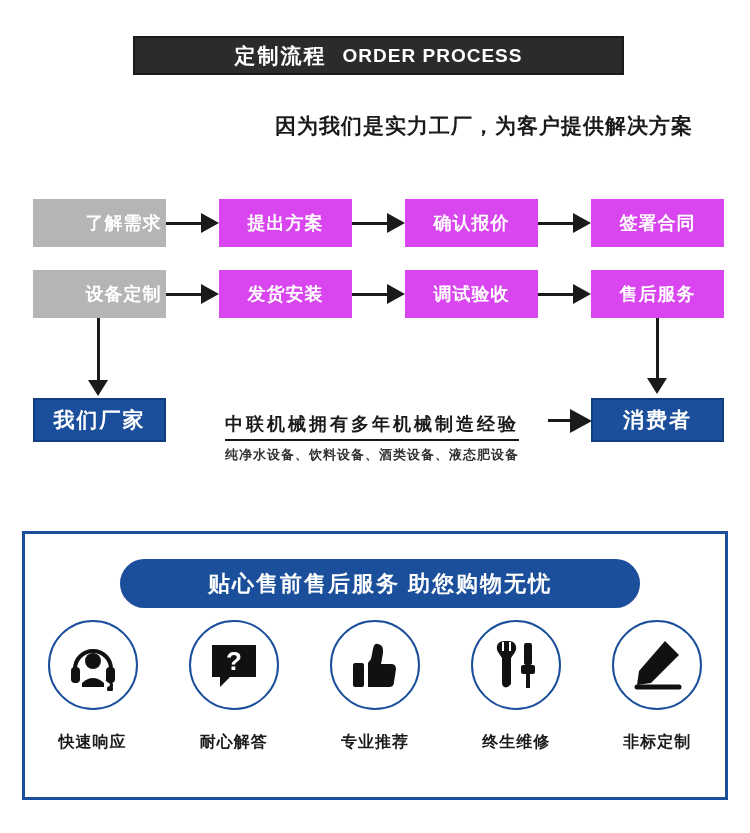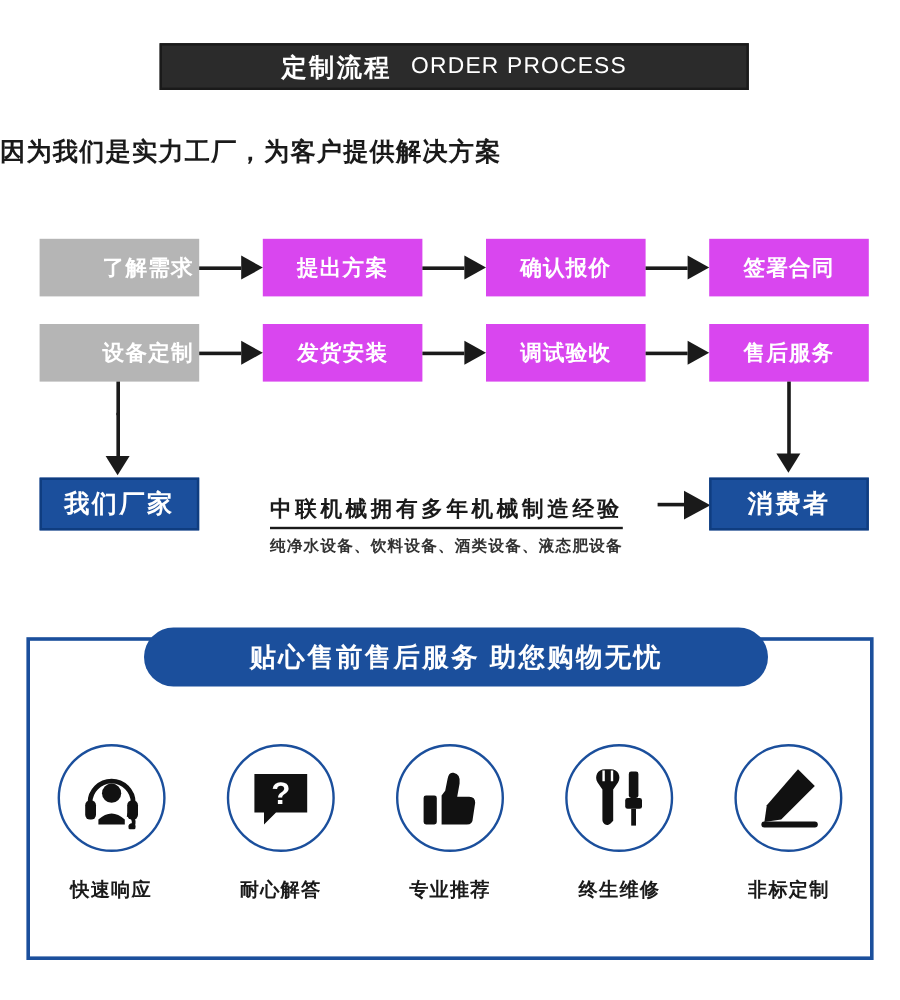--- a/index.html
+++ b/index.html
@@ -32,32 +32,32 @@
   }
   .header-banner .cn {
     color: #ffffff;
     font-size: 21px;
     font-weight: bold;
     letter-spacing: 2px;
   }
   .header-banner .en {
     color: #ffffff;
     font-size: 19px;
-    font-weight: normal;
+    font-weight: bold;
     letter-spacing: 1px;
     margin-left: 16px;
   }
 
   
   .subtitle {
     position: absolute;
     left: 0;
     top: 112px;
     width: 693px;
-    text-align: left;
+    text-align: right;
     font-size: 21px;
     font-weight: bold;
     color: #1a1a1a;
     letter-spacing: 1px;
   }
 
   
   .flow-box {
     position: absolute;
     width: 133px;
@@ -167,21 +167,21 @@
     left: 22px;
     top: 531px;
     width: 706px;
     height: 269px;
     border: 3px solid #1b4f9c;
     box-sizing: border-box;
   }
   .service-title {
     position: absolute;
     left: 120px;
-    top: 523px;
+    top: 559px;
     width: 520px;
     height: 49px;
     background: #1b4f9c;
     border-radius: 25px;
     color: #ffffff;
     font-size: 22px;
     font-weight: bold;
     letter-spacing: 2px;
     display: flex;
     align-items: center;

